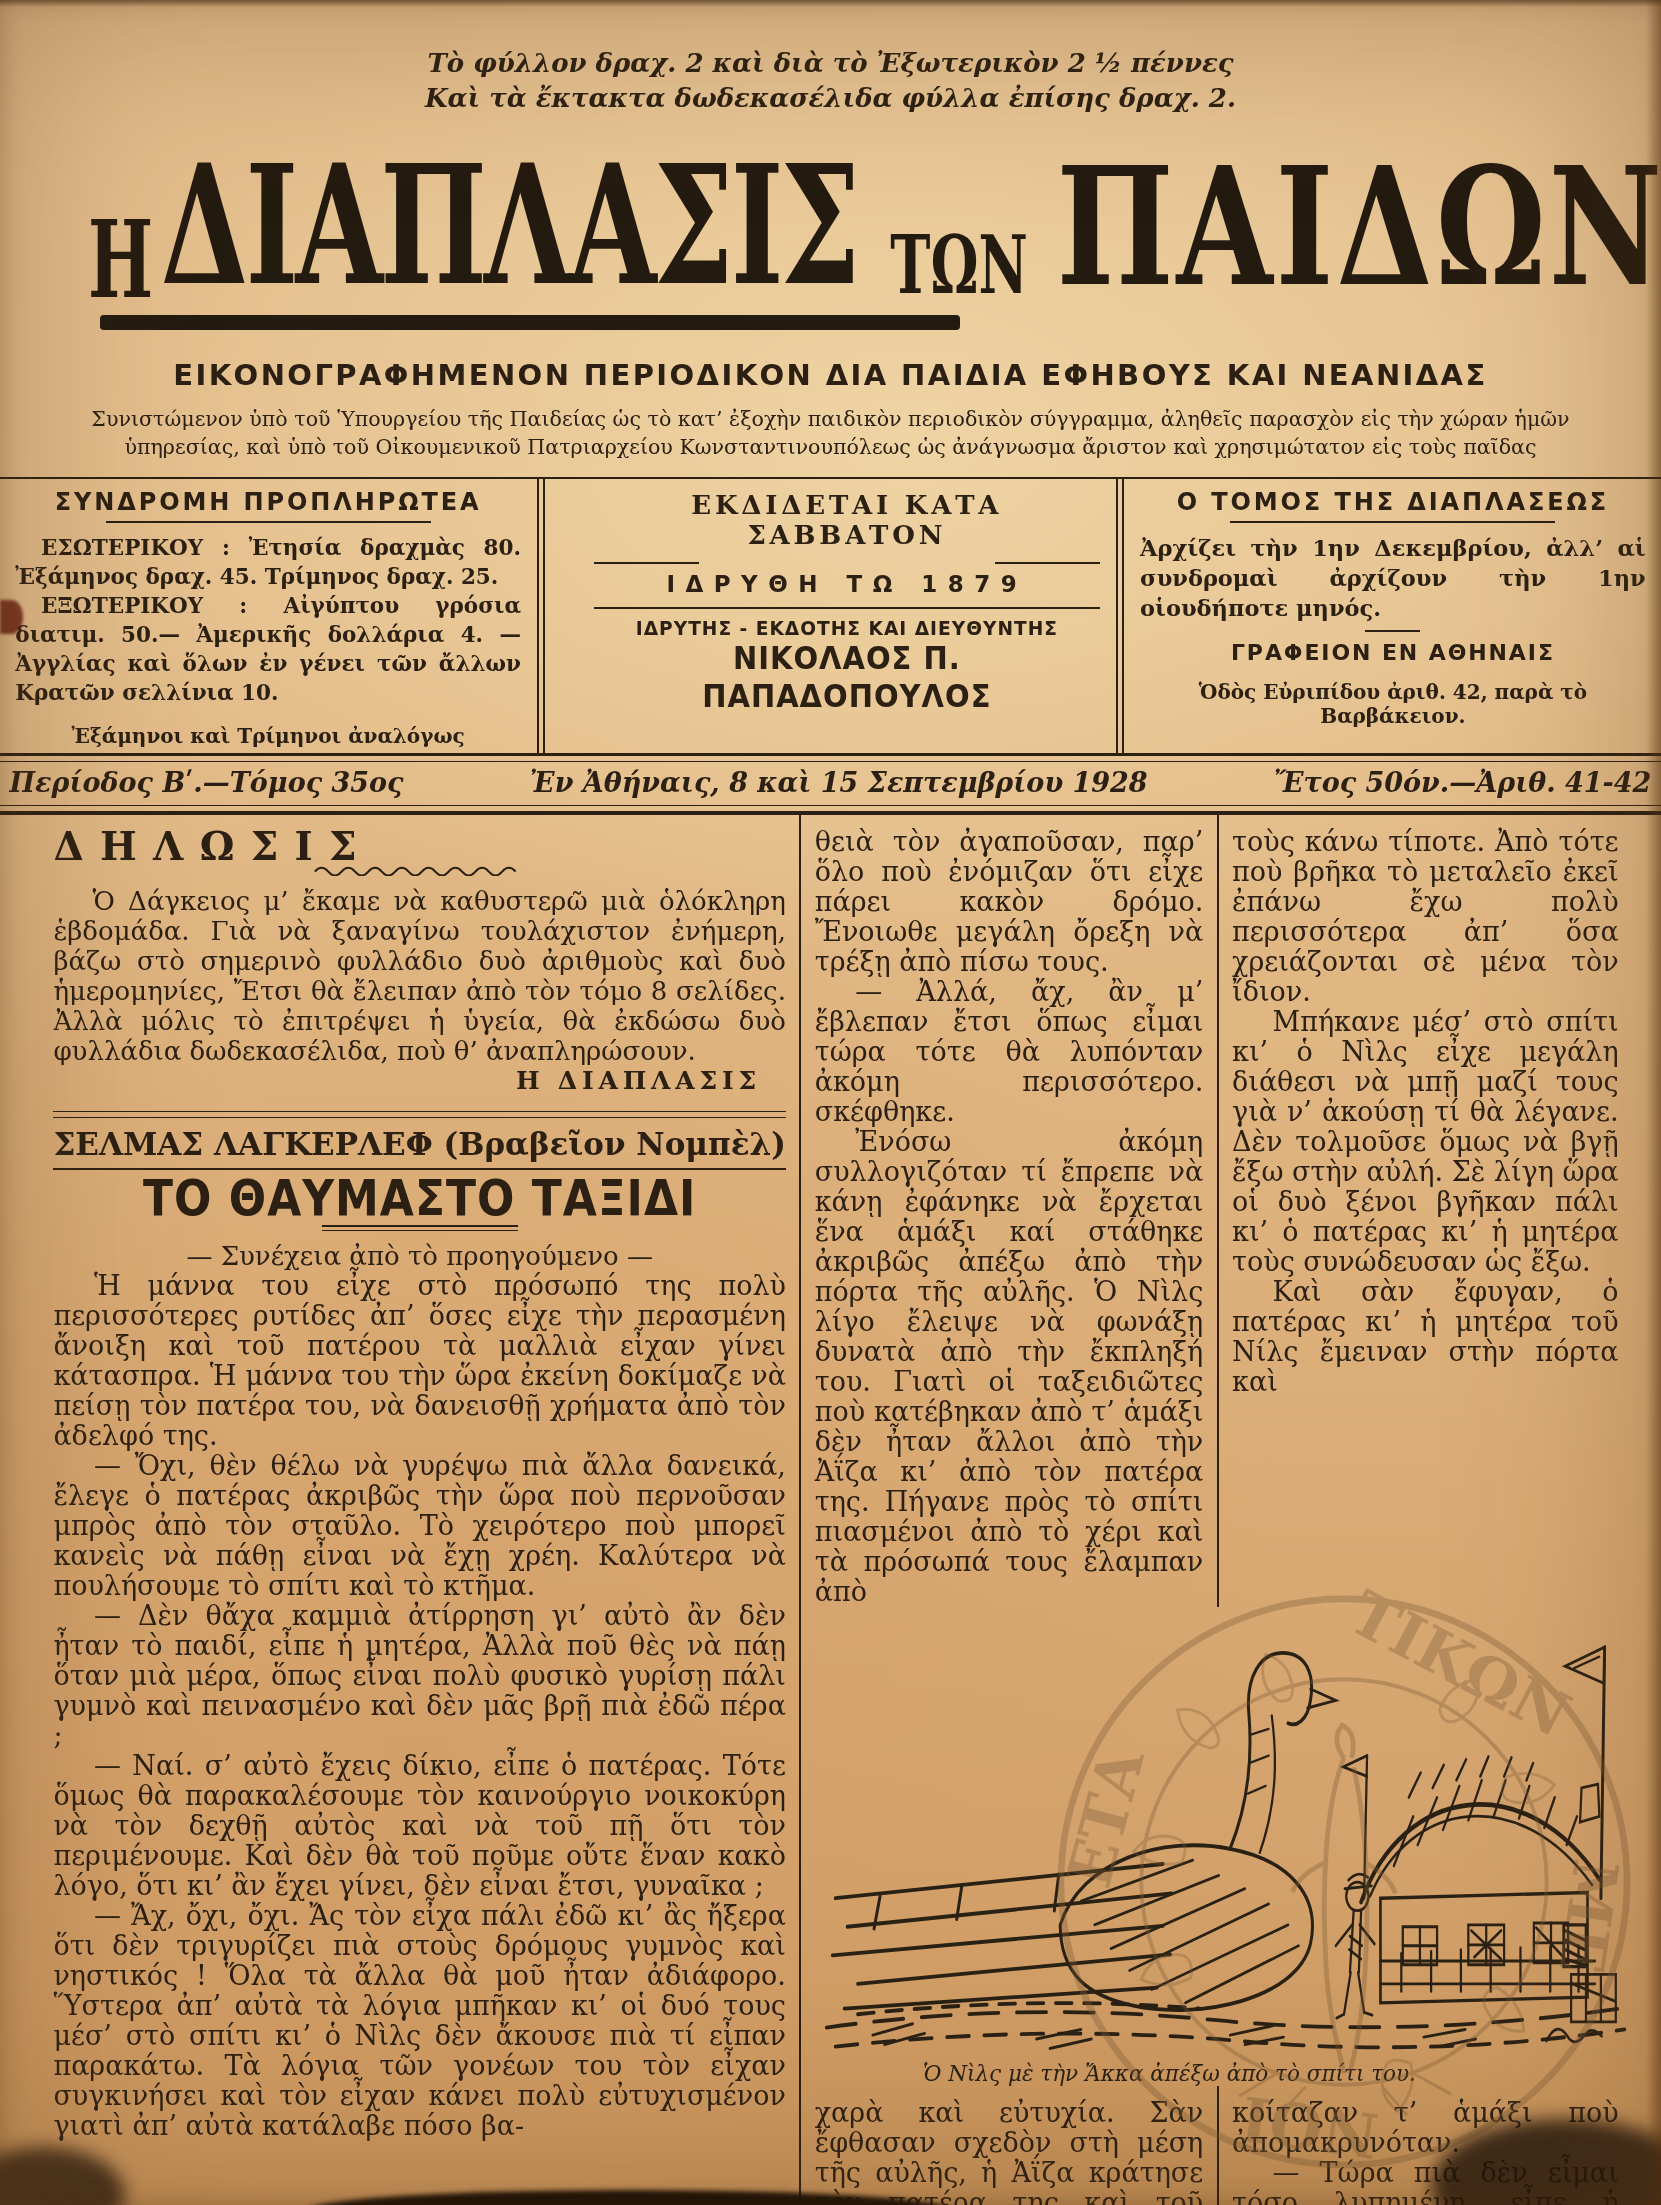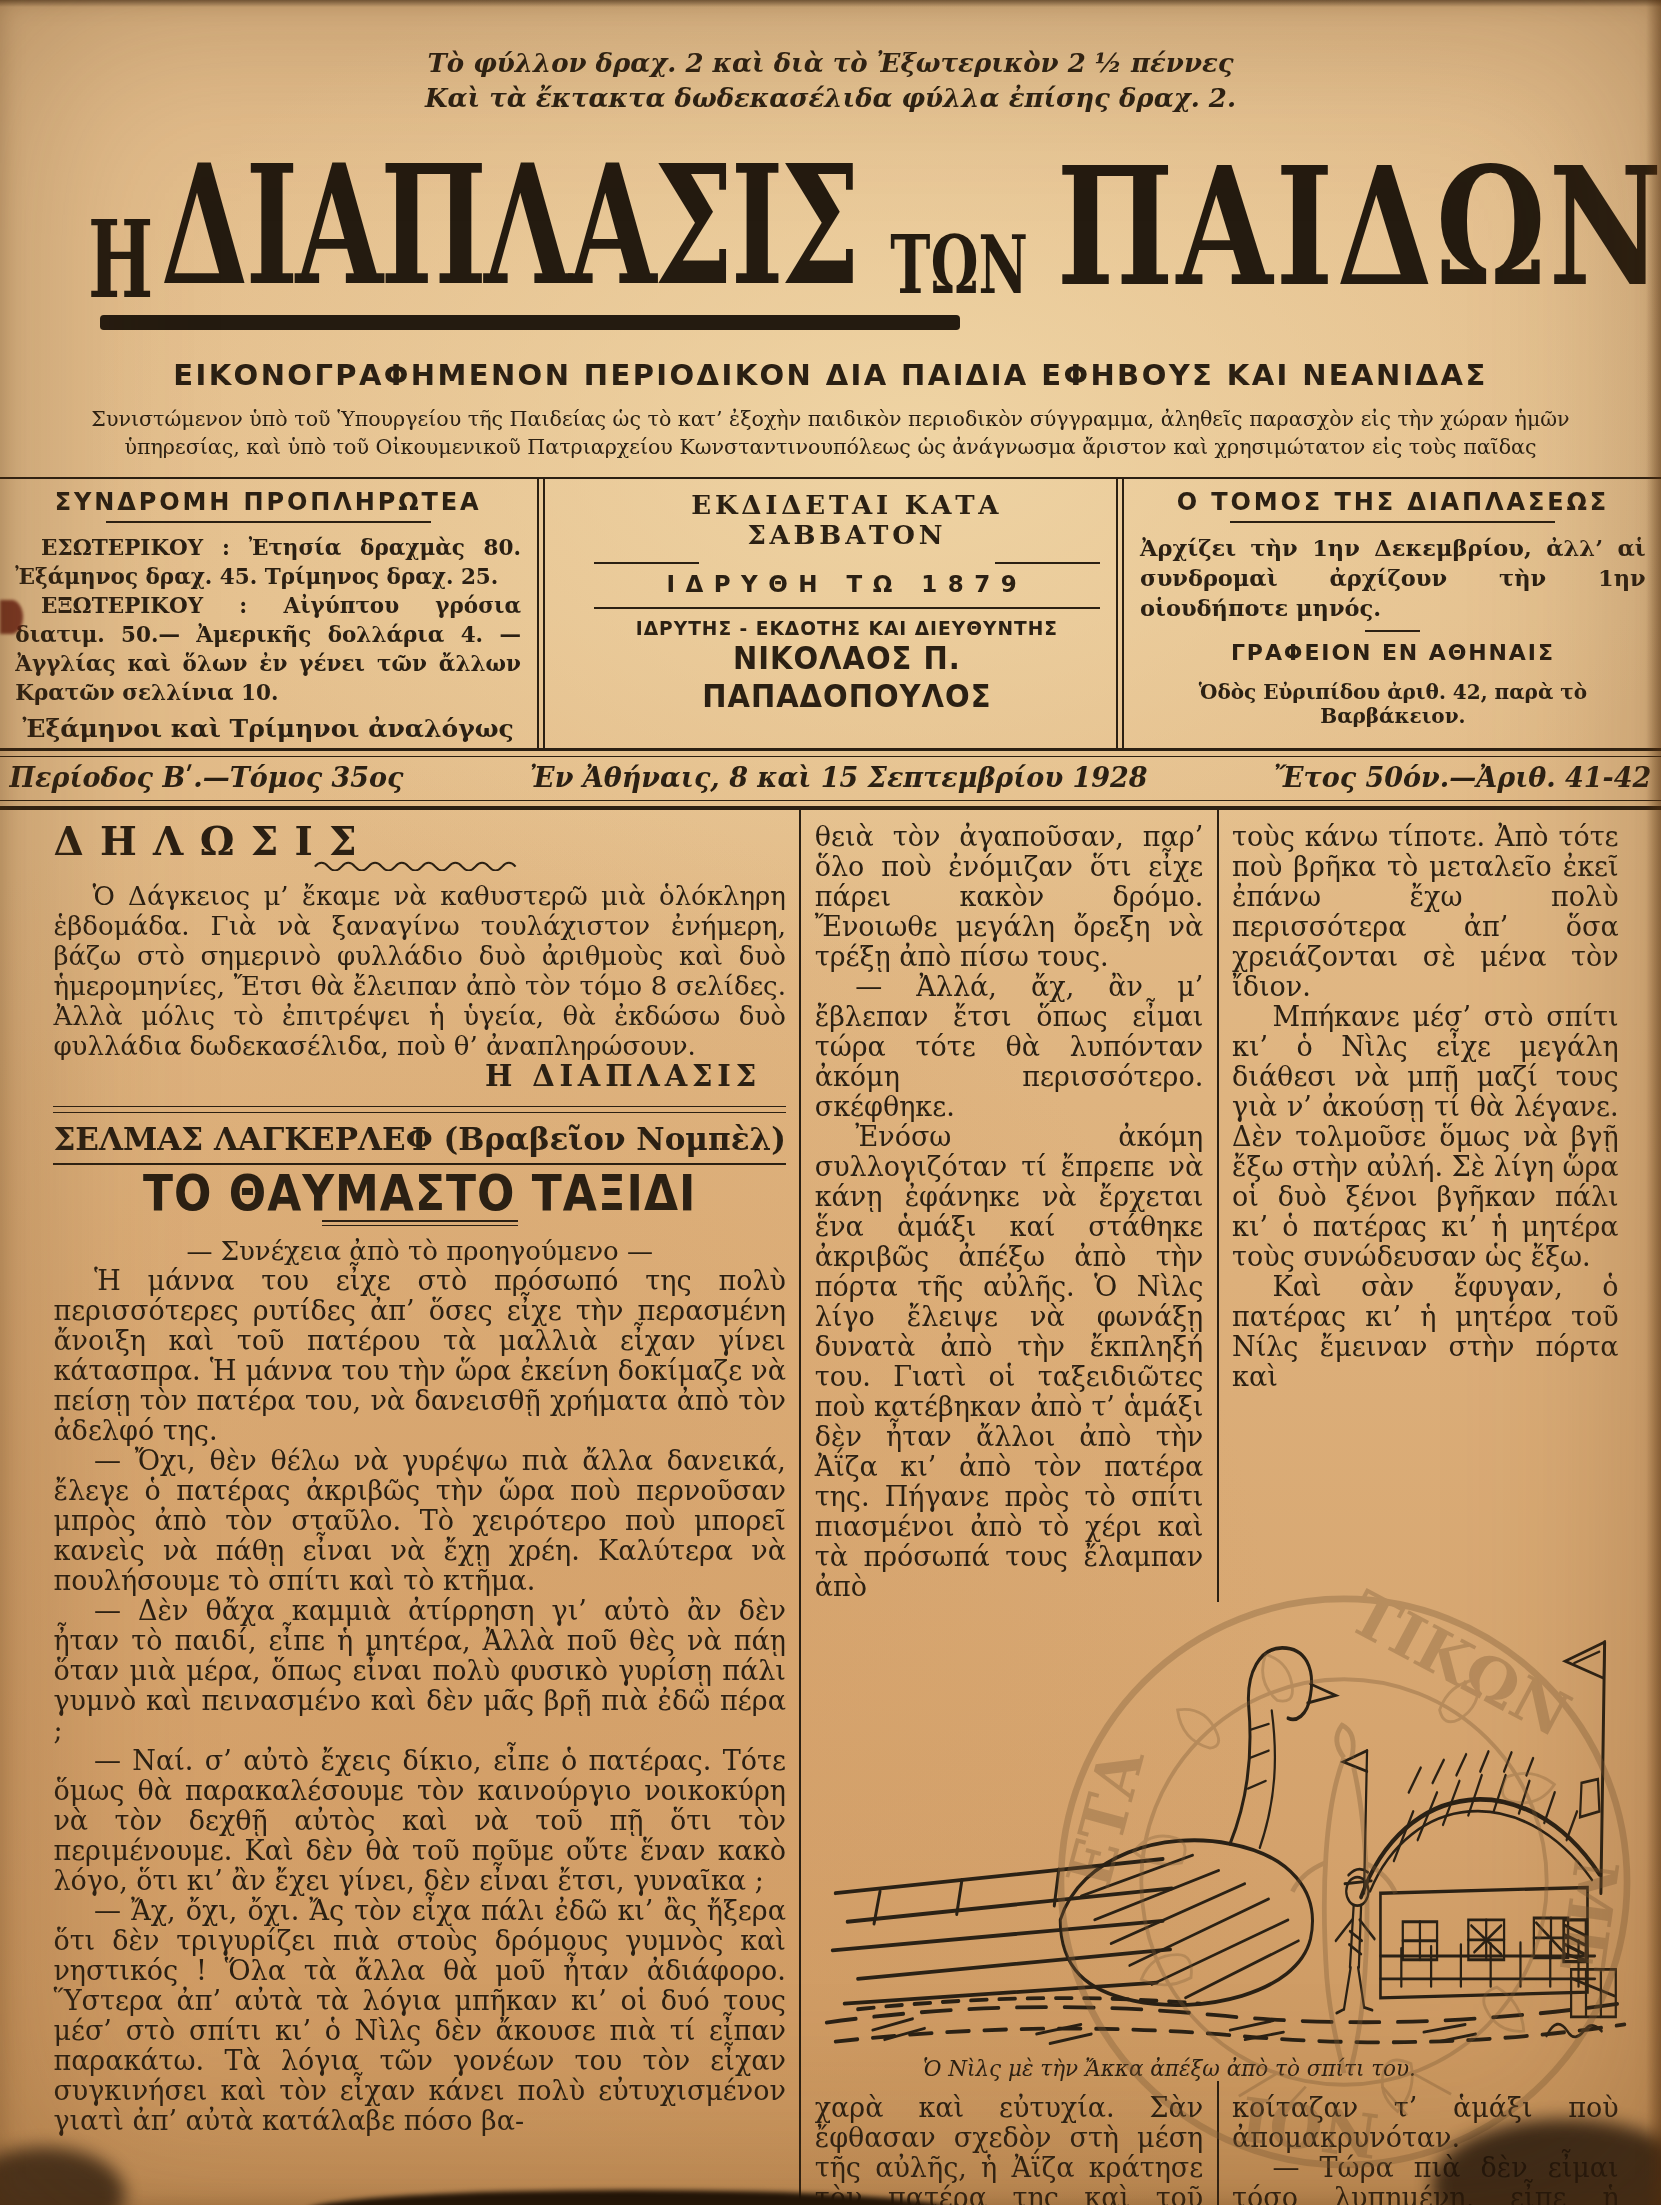--- a/index.html
+++ b/index.html
@@ -44,21 +44,21 @@
 
   
   .header-boxes{display:flex;margin-top:15.3px;border-top:2.9px solid #2b2013;min-height:184px;}
   .hbox{flex:1;padding:9.6px 15.3px 5.7px;}
   .vsep{width:3.8px;border-left:2.4px solid #2b2013;border-right:2.4px solid #2b2013;margin:0 1px;}
   .hbox-title{font-family:"DejaVu Sans",sans-serif;font-weight:bold;text-align:center;
     font-size:24px;letter-spacing:2.9px;}
   .hbox-title-u{width:325px;border-bottom:2.4px solid #2b2013;margin:4.8px auto 9.6px;}
   .hbox-body{font-size:21.5px;line-height:29px;font-weight:bold;text-align:justify;}
   .hbox-body p{margin:0;text-indent:1.2em;}
-  .hbox-note{text-align:center;font-weight:bold;font-size:25px;margin-top:7px;}
+  .hbox-note{text-align:center;font-weight:bold;font-size:20px;margin-top:17px;}
   .mid{text-align:center;padding-left:48px;}
   .mid-issued{font-weight:bold;font-size:26px;letter-spacing:3.8px;margin-top:1.9px;}
   .mid-sides{display:flex;justify-content:space-between;margin-top:11.5px;}
   .mid-sides i{display:block;width:105px;border-top:2.4px solid #2b2013;}
   .mid-founded{font-family:"DejaVu Sans",sans-serif;font-weight:bold;font-size:23px;
     letter-spacing:10.5px;margin-top:7.6px;}
   .mid-rule{border-top:2.4px solid #2b2013;margin-top:9.6px;}
   .mid-flabel{font-family:"DejaVu Sans",sans-serif;font-weight:bold;font-size:18.6px;
     letter-spacing:1px;margin-top:9.6px;}
   .mid-fname{font-family:"DejaVu Sans",sans-serif;font-weight:bold;font-size:29px;
@@ -82,21 +82,21 @@
   .g-c3t{grid-column:3;grid-row:1;border-left:2.9px solid #2b2013;}
   .g-fig{grid-column:2 / span 2;grid-row:2;padding:3.8px 0 0 11.5px;}
   .g-c2b{grid-column:2;grid-row:3;}
   .g-c3b{grid-column:3;grid-row:3;border-left:2.9px solid #2b2013;}
   .bcol p{margin:0;text-indent:1.5em;}
   .bcol p.cont{text-indent:0;}
 
   .decl-title{text-align:left;font-weight:bold;font-size:39px;letter-spacing:16.3px;margin-top:3.8px;}
   .decl-wave{display:block;margin:1.9px auto 9.6px;}
   .decl-body p{font-size:26px;}
-  .decl-sig{text-align:right;font-weight:bold;font-size:29px;letter-spacing:4.8px;
+  .decl-sig{text-align:right;font-weight:bold;font-size:25px;letter-spacing:4.8px;
     padding-right:25px;margin-top:11.5px;text-indent:0;}
   .decl-rule{border-top:1.9px solid #2b2013;border-bottom:1.9px solid #2b2013;height:4.8px;
     margin:15.3px 0 11.5px;}
   .author{text-align:center;font-weight:bold;font-size:31px;margin-top:2px;white-space:nowrap;}
   .author-rule{border-top:2.4px solid #2b2013;margin-top:8.6px;}
   .story-title{text-align:center;font-family:"DejaVu Sans",sans-serif;font-weight:bold;
     font-size:44px;letter-spacing:1px;margin-top:13.4px;transform:scaleY(1.12);}
   .title-rule{width:196px;margin:11.5px auto 9.6px;border-top:2.9px solid #2b2013;
     border-bottom:1.9px solid #2b2013;height:3.8px;}
   .story-sub{text-align:center;font-size:26px;margin-bottom:7.6px;text-indent:0 !important;}

